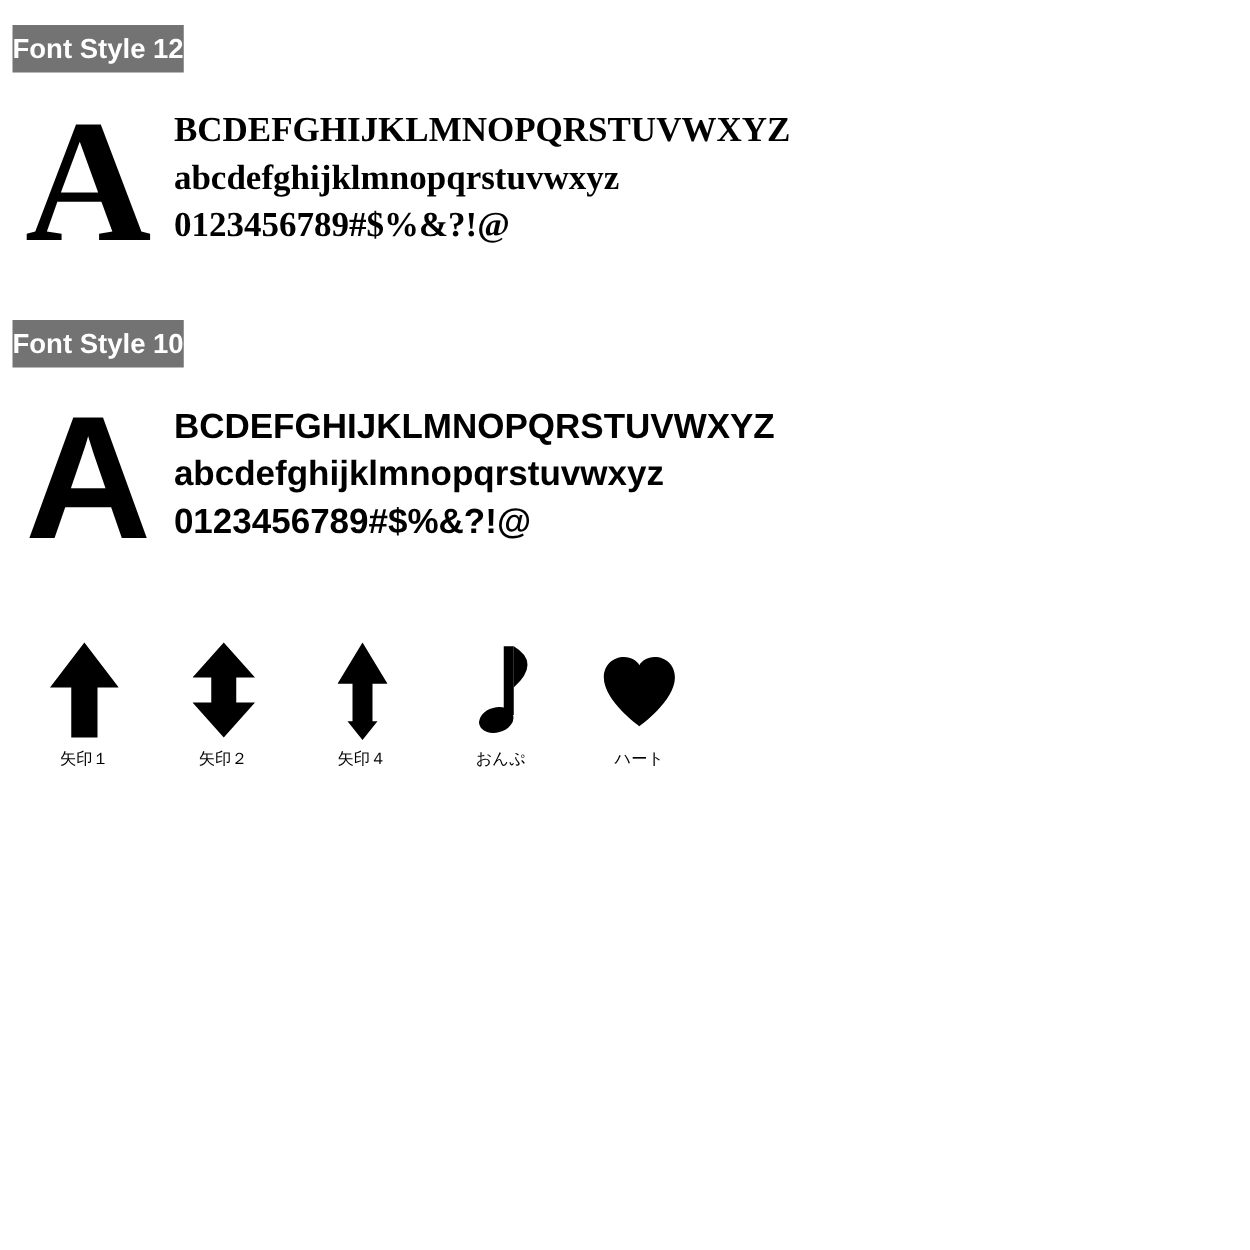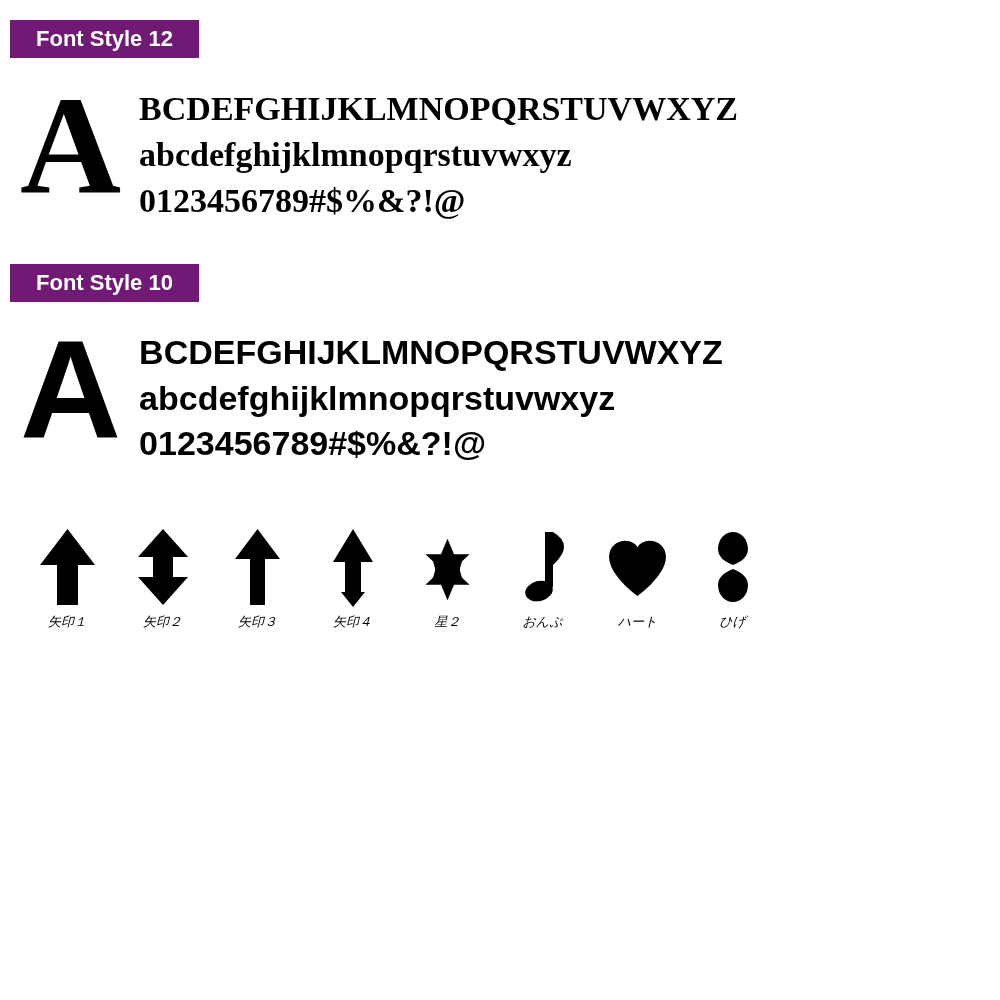--- a/index.html
+++ b/index.html
@@ -12,26 +12,26 @@
       overflow-x: hidden;
     }
 
     .page-container {
       padding: 20px 20px 20px 10px;
     }
 
     
     .section-header {
       display: inline-block;
-      background: #701a75;
+      background: #737373;
       color: #ffffff;
       font-family: sans-serif;
       font-weight: bold;
       font-size: 22px;
-      padding: 6px 26px;
+      padding: 6px 0;
       margin-bottom: 18px;
     }
 
     
     .font-section {
       margin-bottom: 40px;
     }
 
     .font-display {
       display: flex;
@@ -49,21 +49,21 @@
     }
 
     .font-chars {
       display: flex;
       flex-direction: column;
       justify-content: flex-start;
       padding-top: 10px;
     }
 
     .font-chars .line {
-      font-size: 34px;
+      font-size: 28px;
       font-weight: 900;
       color: #000;
       line-height: 1.35;
     }
 
     
     .style12 .big-letter,
     .style12 .line {
       font-family: 'Times New Roman', Times, serif;
       font-weight: 900;
@@ -79,22 +79,21 @@
     
     .symbols-section {
       margin-top: 10px;
     }
 
     .symbols-grid {
       display: flex;
       flex-wrap: wrap;
       align-items: center;
       padding: 20px 10px 10px 10px;
-      gap: 0;
-      font-style: italic;
+      gap: 16px;
     }
 
     .symbol-item {
       display: flex;
       flex-direction: column;
       align-items: center;
       width: 95px;
       margin-bottom: 10px;
     }
 
@@ -167,50 +166,33 @@
       <div class="symbol-item">
         <div class="symbol-svg">
           <svg width="50" height="80" viewBox="0 0 50 80">
 
             <polygon points="25,2 50,30 35,30 35,50 50,50 25,78 0,50 15,50 15,30 0,30" fill="#000"></polygon>
           </svg>
         </div>
         <span class="symbol-label">矢印２</span>
       </div>
 
-      <div class="symbol-item">
-        <div class="symbol-svg">
-          <svg width="45" height="80" viewBox="0 0 45 80">
-            <polygon points="22.5,2 45,32 30,32 30,78 15,78 15,32 0,32" fill="#000"></polygon>
-          </svg>
-        </div>
-        <span class="symbol-label">矢印３</span>
-      </div>
 
       <div class="symbol-item">
         <div class="symbol-svg">
           <svg width="40" height="80" viewBox="0 0 40 80">
 
             <polygon points="20,2 40,35 28,35 28,65 32,65 20,80 8,65 12,65 12,35 0,35" fill="#000"></polygon>
           </svg>
         </div>
         <span class="symbol-label">矢印４</span>
       </div>
 
 
 
-      <div class="symbol-item">
-        <div class="symbol-svg">
-          <svg width="75" height="75" viewBox="0 0 75 75">
-            <polygon points="37.5,2 45,20 63,20 50,32 55,50 37.5,40 20,50 25,32 12,20 30,20" fill="#000"></polygon>
-            <polygon points="37.5,73 30,55 12,55 25,43 20,25 37.5,35 55,25 50,43 63,55 45,55" fill="#000"></polygon>
-          </svg>
-        </div>
-        <span class="symbol-label">星２</span>
-      </div>
 
       <div class="symbol-item">
         <div class="symbol-svg">
           <svg width="55" height="80" viewBox="0 0 55 80">
 
             <rect x="30" y="5" width="8" height="55" fill="#000"></rect>
 
             <path d="M38,5 Q60,18 38,38" fill="#000"></path>
 
             <ellipse cx="24" cy="64" rx="14" ry="10" fill="#000" transform="rotate(-15,24,64)"></ellipse>
@@ -221,27 +203,17 @@
 
       <div class="symbol-item">
         <div class="symbol-svg">
           <svg width="80" height="75" viewBox="0 0 80 75">
             <path d="M40,70 C40,70 5,45 5,22 C5,10 14,2 25,2 C32,2 38,6 40,10 C42,6 48,2 55,2 C66,2 75,10 75,22 C75,45 40,70 40,70 Z" fill="#000"></path>
           </svg>
         </div>
         <span class="symbol-label">ハート</span>
       </div>
 
-      <div class="symbol-item">
-        <div class="symbol-svg">
-          <svg width="40" height="80" viewBox="0 0 40 80">
-
-            <path d="M20,5 C28,5 35,12 35,22 C35,30 28,35 20,38 C12,35 5,30 5,22 C5,12 12,5 20,5 Z
-                     M20,42 C28,45 35,50 35,58 C35,68 28,75 20,75 C12,75 5,68 5,58 C5,50 12,45 20,42 Z" fill="#000"></path>
-          </svg>
-        </div>
-        <span class="symbol-label">ひげ</span>
-      </div>
 
     </div>
   </div>
 
 </div>
 
 </body></html>

